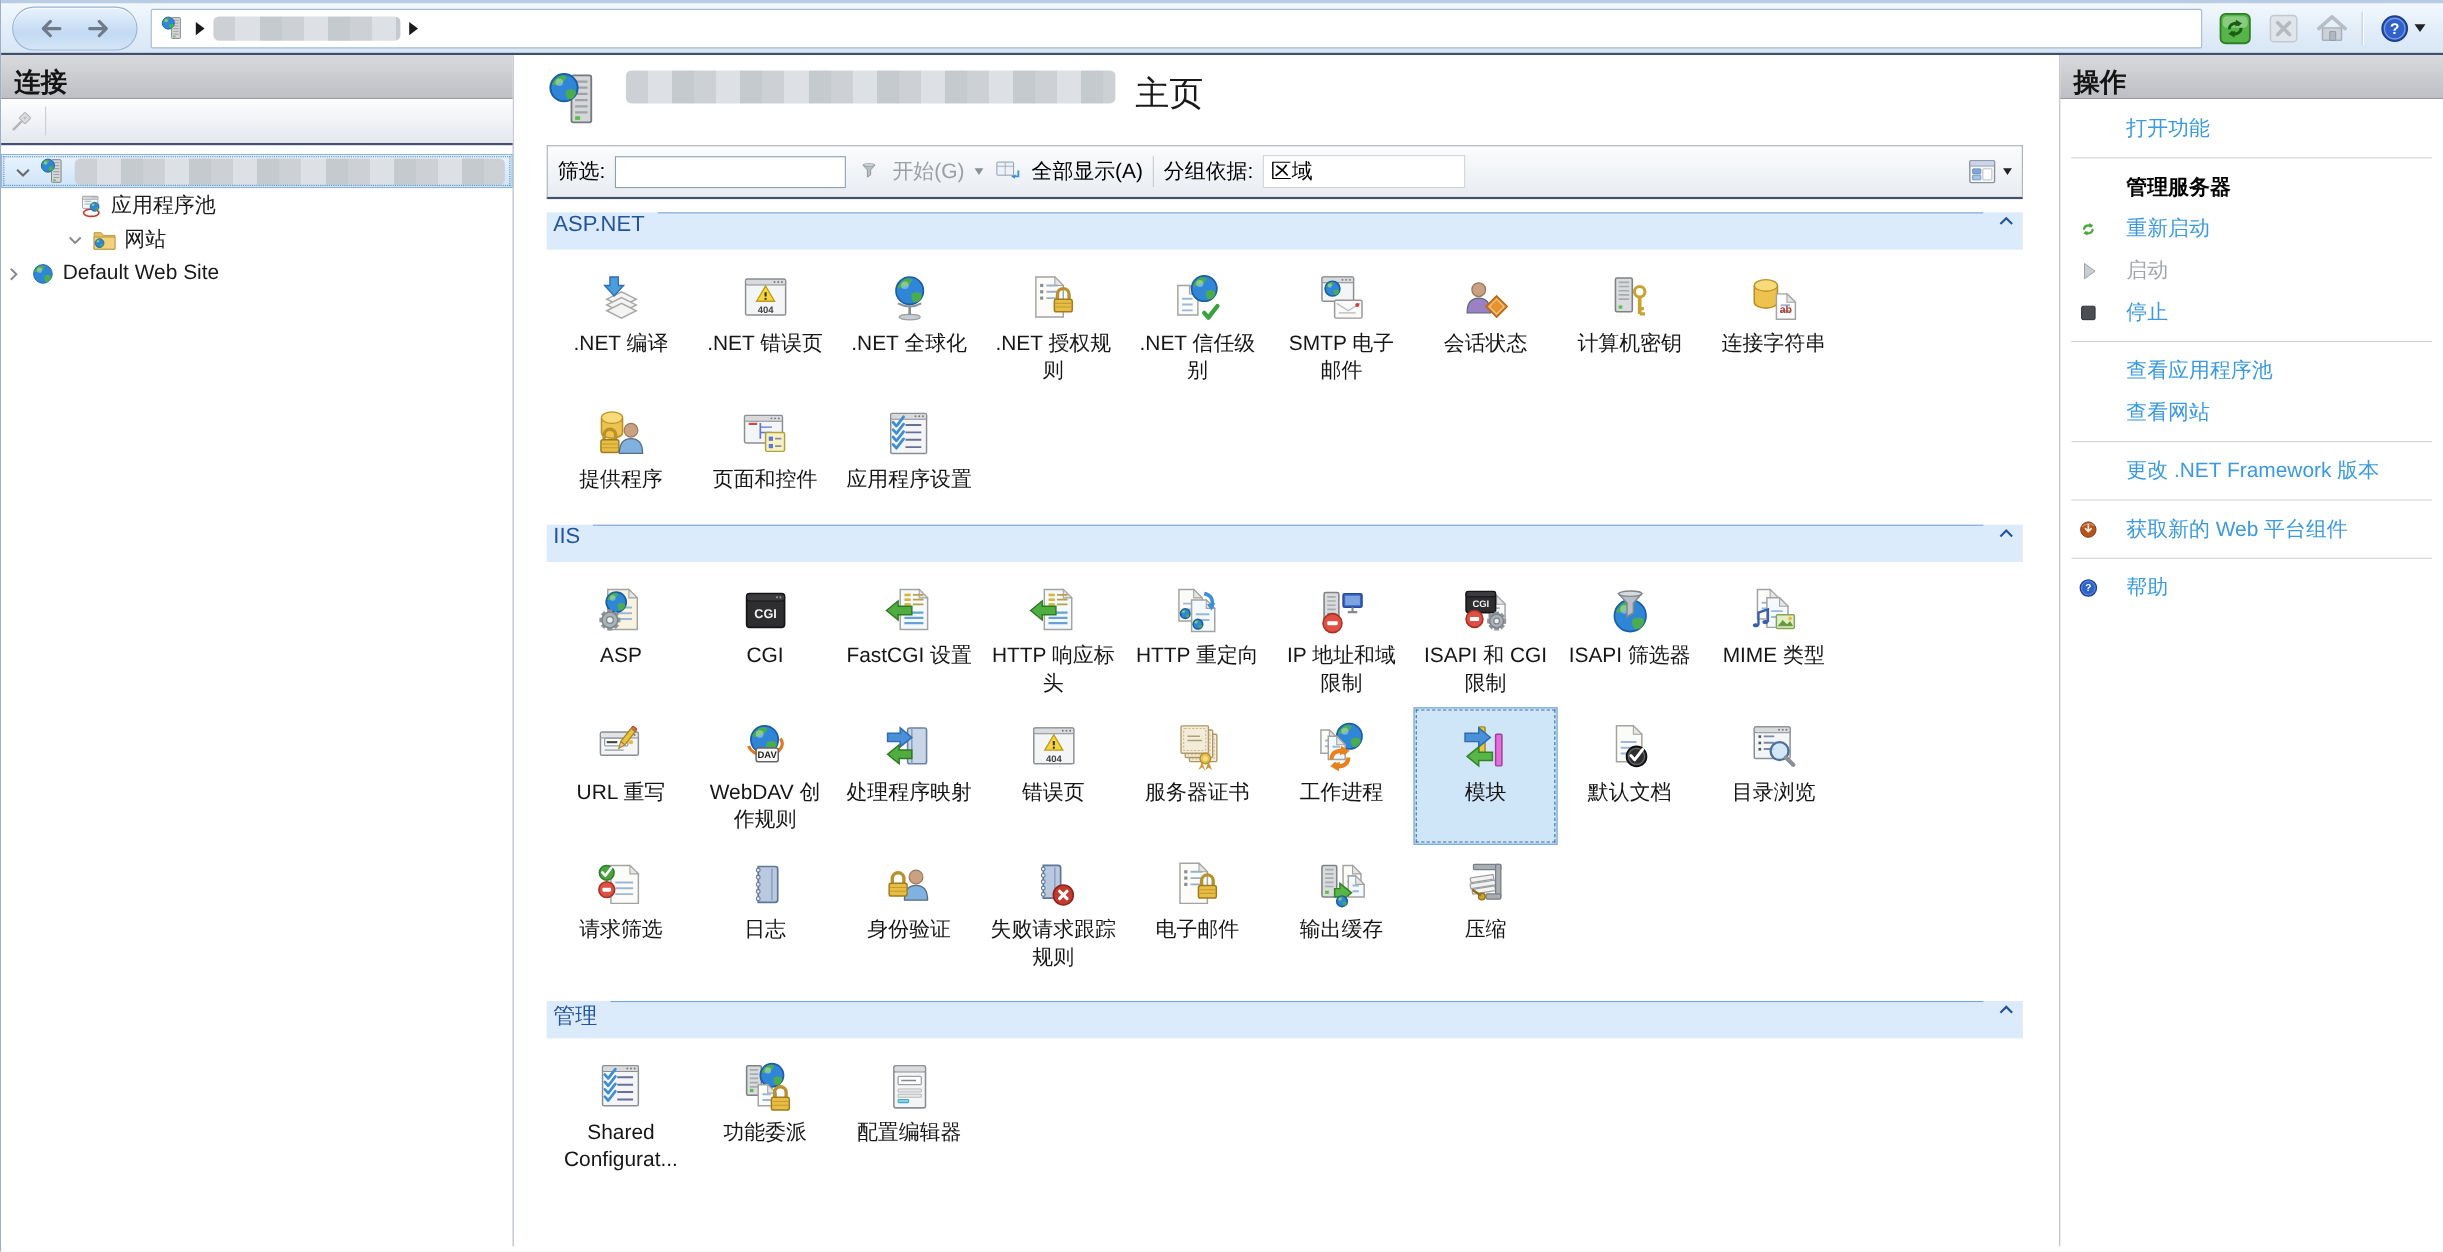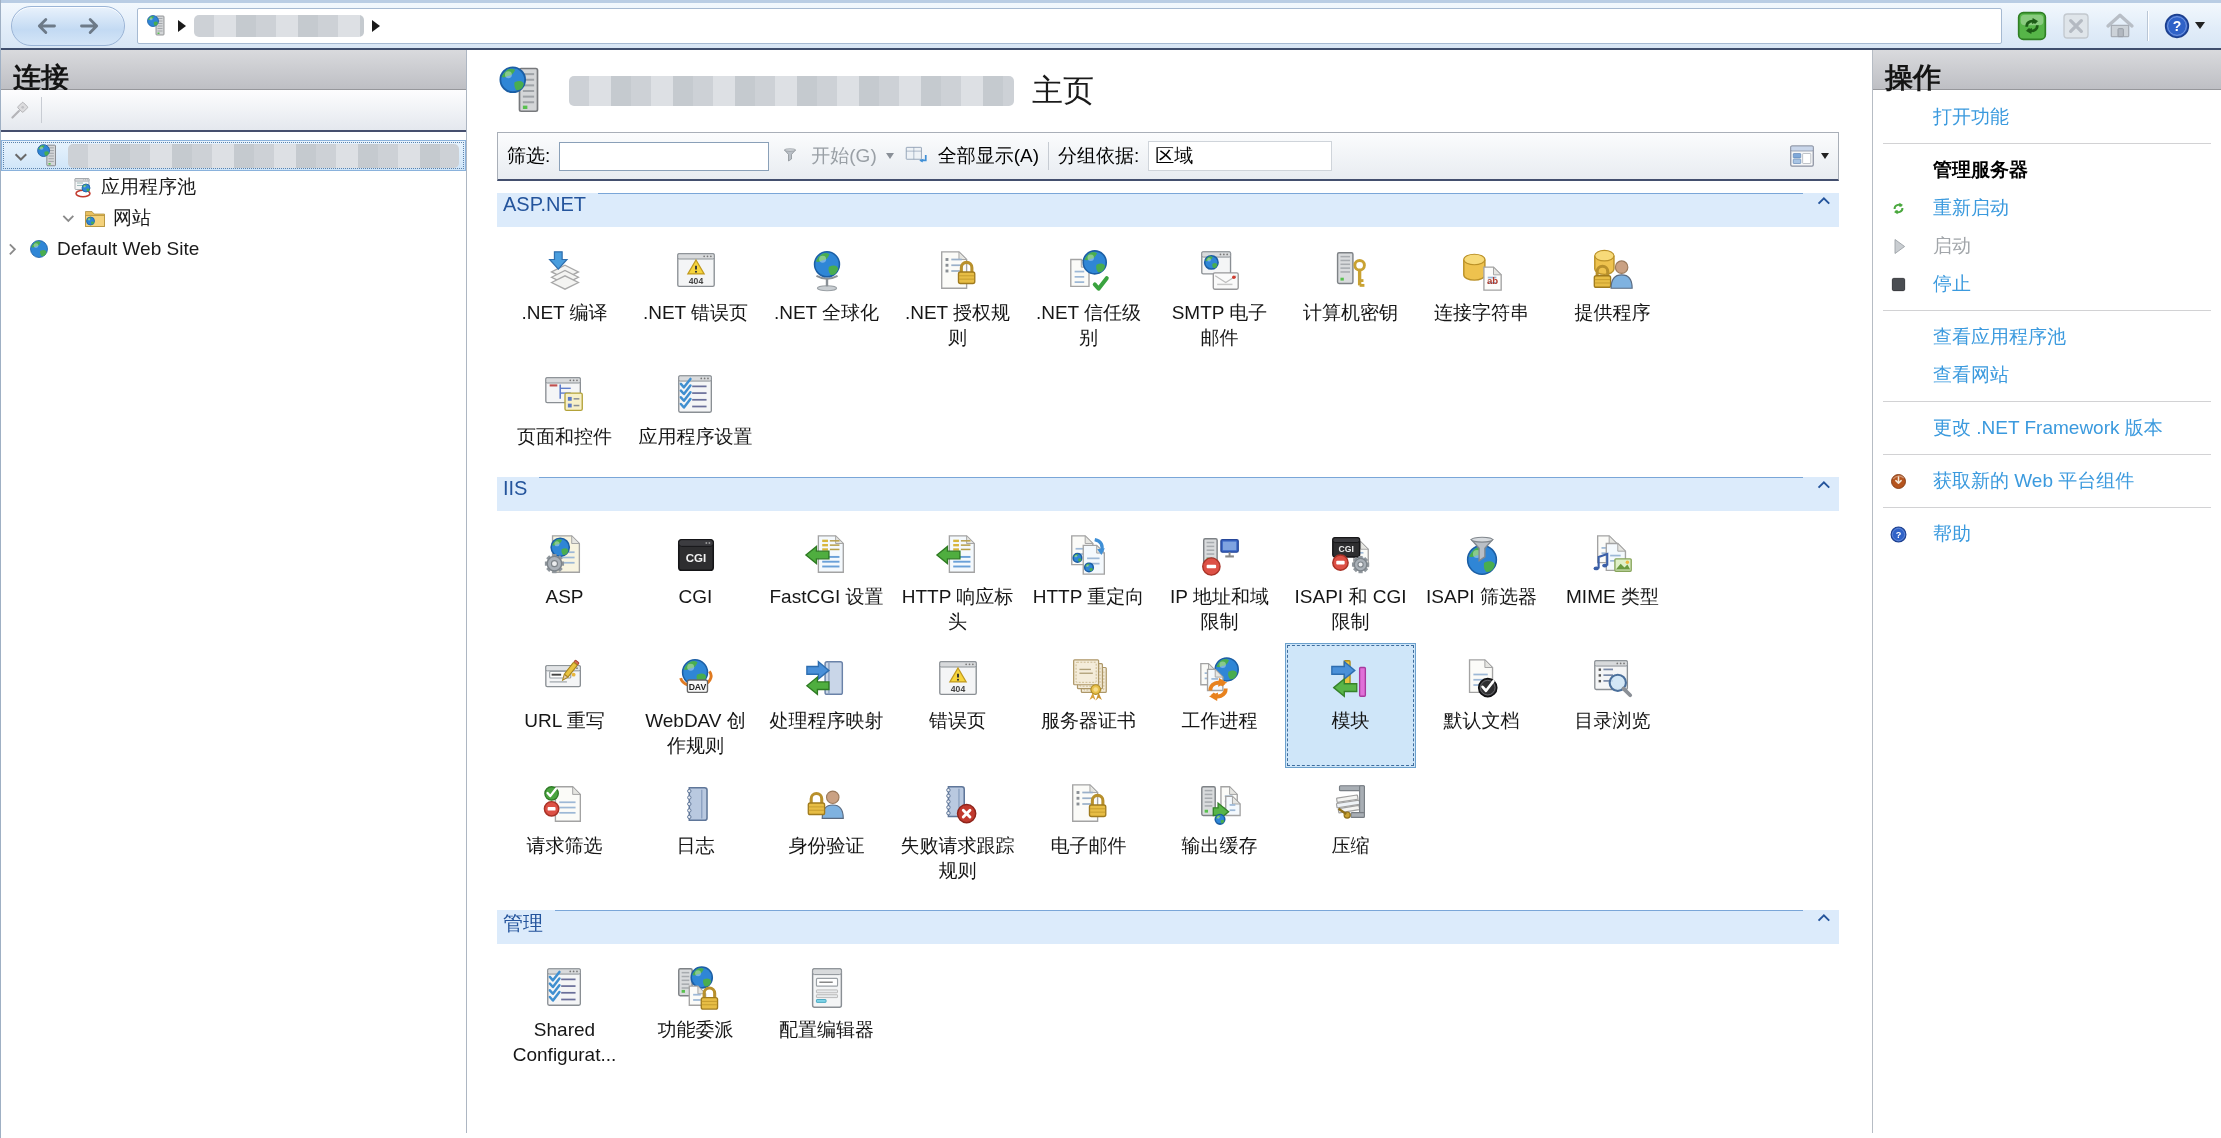--- a/index.html
+++ b/index.html
@@ -18,32 +18,32 @@
   .redact{border-radius:5px;background:repeating-linear-gradient(90deg,#cdd1d6 0 20px,#dde0e4 20px 42px,#c5cacf 42px 62px);}
   .blob-address{width:170px;height:22px;}
   .blob-tree{flex:1;height:24px;margin-right:6px;}
   .blob-title{width:445px;height:30px;}
   .tb-actions{display:flex;align-items:center;gap:12px;margin-right:16px;flex:none;}
   .tb-sep{width:1px;height:30px;background:#fff;box-shadow:-1px 0 0 #b9c6d6;}
   .tb-caret{width:0;height:0;border-top:7px solid #222;border-left:5px solid transparent;border-right:5px solid transparent;margin-left:2px;}
   
   .panes{display:flex;height:1083px;}
   .pane-header{height:40px;box-sizing:border-box;background:linear-gradient(#d9dadd,#bebfc4);border-bottom:1px solid #96979b;
-               font-weight:bold;font-size:28px;color:#141414;padding:9px 0 0 12px;}
+               font-weight:bold;font-size:24px;color:#141414;padding:9px 0 0 12px;}
   .left{width:466px;flex:none;background:#fff;border-right:1px solid #adb6c2;display:flex;flex-direction:column;box-sizing:border-box;}
   .mini-toolbar{height:40px;background:linear-gradient(#fdfdfe,#e4e8ee);border-bottom:2px solid #454f6e;
                 display:flex;align-items:center;padding-left:6px;gap:8px;flex:none;}
   .mini-sep{width:1px;height:26px;background:#c8ccd3;}
   .tree{padding-top:8px;font-size:19px;color:#1a1a1a;}
   .tree-row{display:flex;align-items:center;height:31px;gap:6px;cursor:pointer;box-sizing:border-box;}
   .tree-row .chev{width:20px;flex:none;display:flex;justify-content:center;}
   .tree-row.selected{background:linear-gradient(#e8f3fd,#cfe5f8);border:1px solid #8ab2dc;outline:1px dotted #5a82ac;outline-offset:-3px;}
   
   .main{flex:1;background:#fff;margin:0 9px 0 4px;overflow:hidden;position:relative;}
-  .page-title{display:flex;align-items:center;gap:18px;padding:14px 0 8px 26px;}
+  .page-title{display:flex;align-items:flex-start;gap:18px;padding:14px 0 8px 26px;}
   .title-suffix{font-size:31px;color:#1a1a1a;}
   .filterbar{margin:6px 24px 0 26px;height:46px;background:linear-gradient(#fbfcfd,#e8ecf1);border:1px solid #a9afb8;
              border-bottom:2px solid #434f6e;display:flex;align-items:center;gap:9px;padding:0 9px;font-size:19px;box-sizing:content-box;}
   .filterbar input{width:200px;height:27px;border:1px solid #8aa0b8;font-size:18px;padding:0 4px;font-family:inherit;}
   .dim{color:#9aa0a6;}
   .fb-sep{width:1px;height:28px;background:#c6cbd2;}
   .fb-caret{width:0;height:0;border-top:6px solid #8a9098;border-left:4px solid transparent;border-right:4px solid transparent;}
   .fb-caret.dark{border-top-color:#222;}
   .groupsel{width:170px;height:28px;background:#fff;border:1px solid #cfd4da;display:flex;align-items:center;padding:0 6px;cursor:pointer;}
   .viewbtn{margin-left:auto;display:flex;align-items:center;gap:4px;cursor:pointer;}
@@ -375,20 +375,29 @@
                 <circle cx="12.55" cy="12.2" r="1.9600000000000002" fill="rgba(255,255,255,0.35)"></circle>
                 <rect x="17" y="26" width="26" height="17" rx="1.5" fill="#fafafa" stroke="#98989a" stroke-width="1.4"></rect>
                 <path d="M19 29 l11 7.083333333333334 11 -7.083333333333334" fill="none" stroke="#bdbdbd" stroke-width="1.2"></path>
                 <line x1="21" y1="38" x2="37" y2="38" stroke="#c8c8c8" stroke-width="1.5"></line>
                 <circle cx="38.5" cy="30.5" r="1.9" fill="#cf3c30"></circle>
               </svg>
               <span class="lbl">SMTP 电子邮件</span>
             </div>
             <div class="cell">
               <svg viewBox="0 0 48 48" width="46" height="46" style="display:block">
+                <circle cx="17" cy="16" r="6.5" fill="#caa183" stroke="#9b7a5c" stroke-width="1.2"></circle>
+                <path d="M6 38 q0 -14 11 -14 q11 0 11 14 z" fill="#9d7fc4" stroke="#5a6a80" stroke-width="1.2"></path>
+                <path d="M34 22 L44 32 34 42 24 32 z" fill="#e8922e" stroke="#b26a14" stroke-width="1.5"></path>
+                <path d="M34 25 L41 32 34 39 27 32 z" fill="none" stroke="rgba(255,255,255,0.5)" stroke-width="1"></path>
+              </svg>
+              <span class="lbl">会话状态</span>
+            </div>
+            <div class="cell">
+              <svg viewBox="0 0 48 48" width="46" height="46" style="display:block">
                 <rect x="10" y="5" width="16" height="32" rx="1.5" fill="#d9dbdd" stroke="#7e8286" stroke-width="1.5"></rect>
                 <line x1="13" y1="9" x2="23" y2="9" stroke="#a7abaf" stroke-width="1.6"></line>
                 <line x1="13" y1="13" x2="23" y2="13" stroke="#a7abaf" stroke-width="1.6"></line>
                 <line x1="13" y1="17" x2="23" y2="17" stroke="#a7abaf" stroke-width="1.6"></line>
                 <line x1="13" y1="21" x2="23" y2="21" stroke="#a7abaf" stroke-width="1.6"></line>
                 <line x1="13" y1="25" x2="23" y2="25" stroke="#a7abaf" stroke-width="1.6"></line>
                 <rect x="13" y="31" width="3.5" height="3" rx="0" fill="#58c04e" stroke="none" stroke-width="1.4"></rect>
                 <circle cx="33" cy="18" r="5" fill="none" stroke="#c9a232" stroke-width="3"></circle>
                 <line x1="33" y1="23" x2="33" y2="39" stroke="#c9a232" stroke-width="3.5"></line>
                 <line x1="33" y1="39" x2="38" y2="39" stroke="#c9a232" stroke-width="3"></line>

